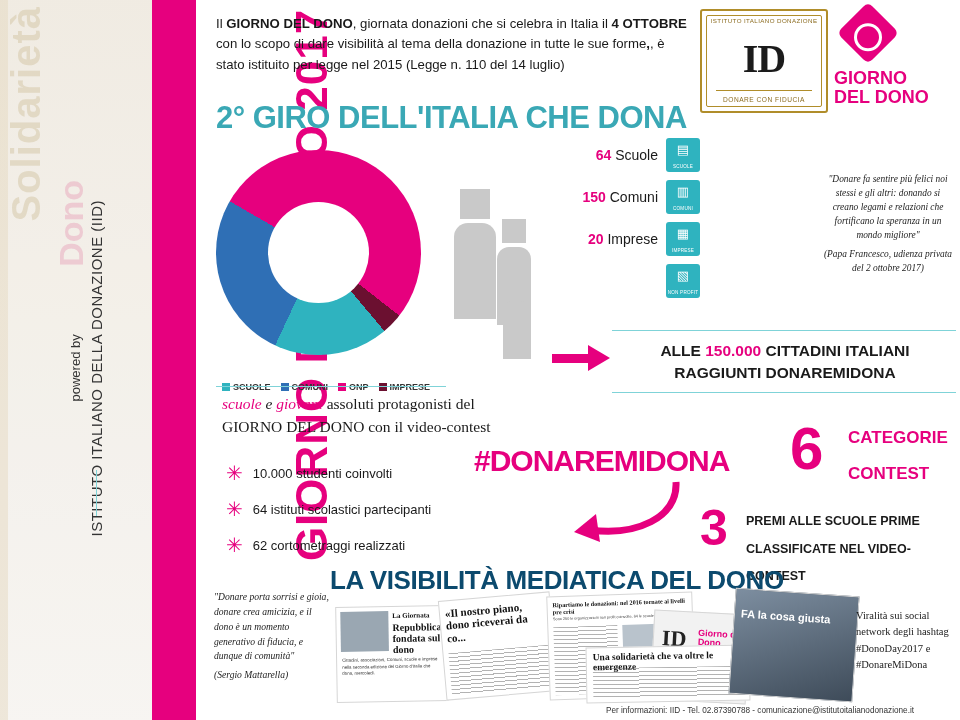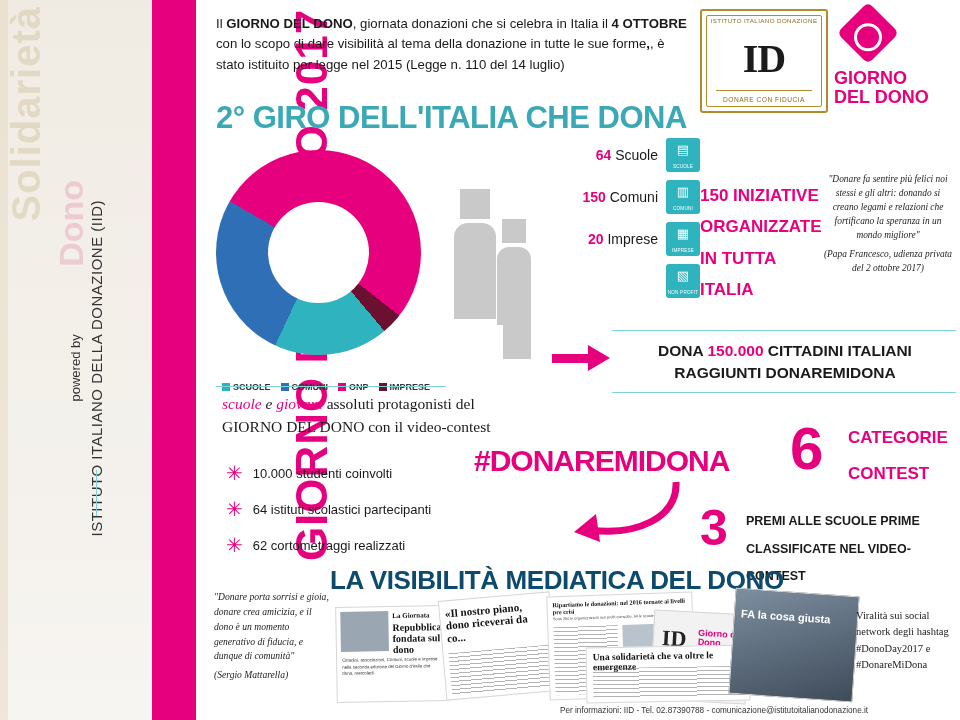--- a/index.html
+++ b/index.html
@@ -240,21 +240,21 @@
   
   .viralita {
     position:absolute; left:856px; top:608px; width:100px;
     font-family:"Liberation Serif", serif; font-size:10.5px; color:#1a1a1a;
     text-align:left; line-height:1.55;
   }
 
   
   .footer {
     position:absolute; left:560px; top:706px; width:400px;
-    font-size:8.2px; color:#333; text-align:left;
+    font-size:8.2px; color:#333; text-align:center;
   }
 </style>
 </head>
 <body>
 
 <div id="page">
 
   <div class="left-band">
     <div class="ghost"></div>
     <div class="ghost-text">Solidarietà</div>
@@ -334,41 +334,36 @@
         </span>
     </div>
     <div class="stat-row">
       <span class="stat-icon">
           <span class="glyph">▧</span>
           <span class="cap">NON PROFIT</span>
         </span>
     </div>
   </div>
 
-  <div class="initiatives">
-    <div>150 INIZIATIVE</div>
-    <div>ORGANIZZATE</div>
-    <div>IN TUTTA ITALIA</div>
-  </div>
 
   <div class="quote-papa">
     <div>"Donare fa sentire più felici noi stessi e gli altri: donando si creano legami e relazioni che fortificano la speranza in un mondo migliore"</div>
     <div style="margin-top:4px">(Papa Francesco, udienza privata del 2 ottobre 2017)</div>
   </div>
 
   <div class="hr-teal" style="left:612px; top:330px; width:344px;"></div>
   <div class="hr-teal" style="left:612px; top:392px; width:344px;"></div>
   <div class="hr-teal" style="left:216px; top:386px; width:230px;"></div>
 
   <div class="arrow-pink">
     <div class="shaft"></div>
       <div class="head"></div>
   </div>
   <div class="cittadini">
-    <span>DONA </span><span class="pink">150.000</span><span> CITTADINI ITALIANI</span><br>
+    <span>ALLE </span><span class="pink">150.000</span><span> CITTADINI ITALIANI</span><br>
     <span>RAGGIUNTI DONAREMIDONA</span>
   </div>
 
   <div class="scuole-head">
     <span class="pinkit">scuole</span><span class="it"> e </span><span class="pinkit">giovani</span><span> assoluti protagonisti del</span><br>
     <span>GIORNO DEL DONO con il video-contest</span>
   </div>
 
   <div class="bullets">
     <div class="bullet">

